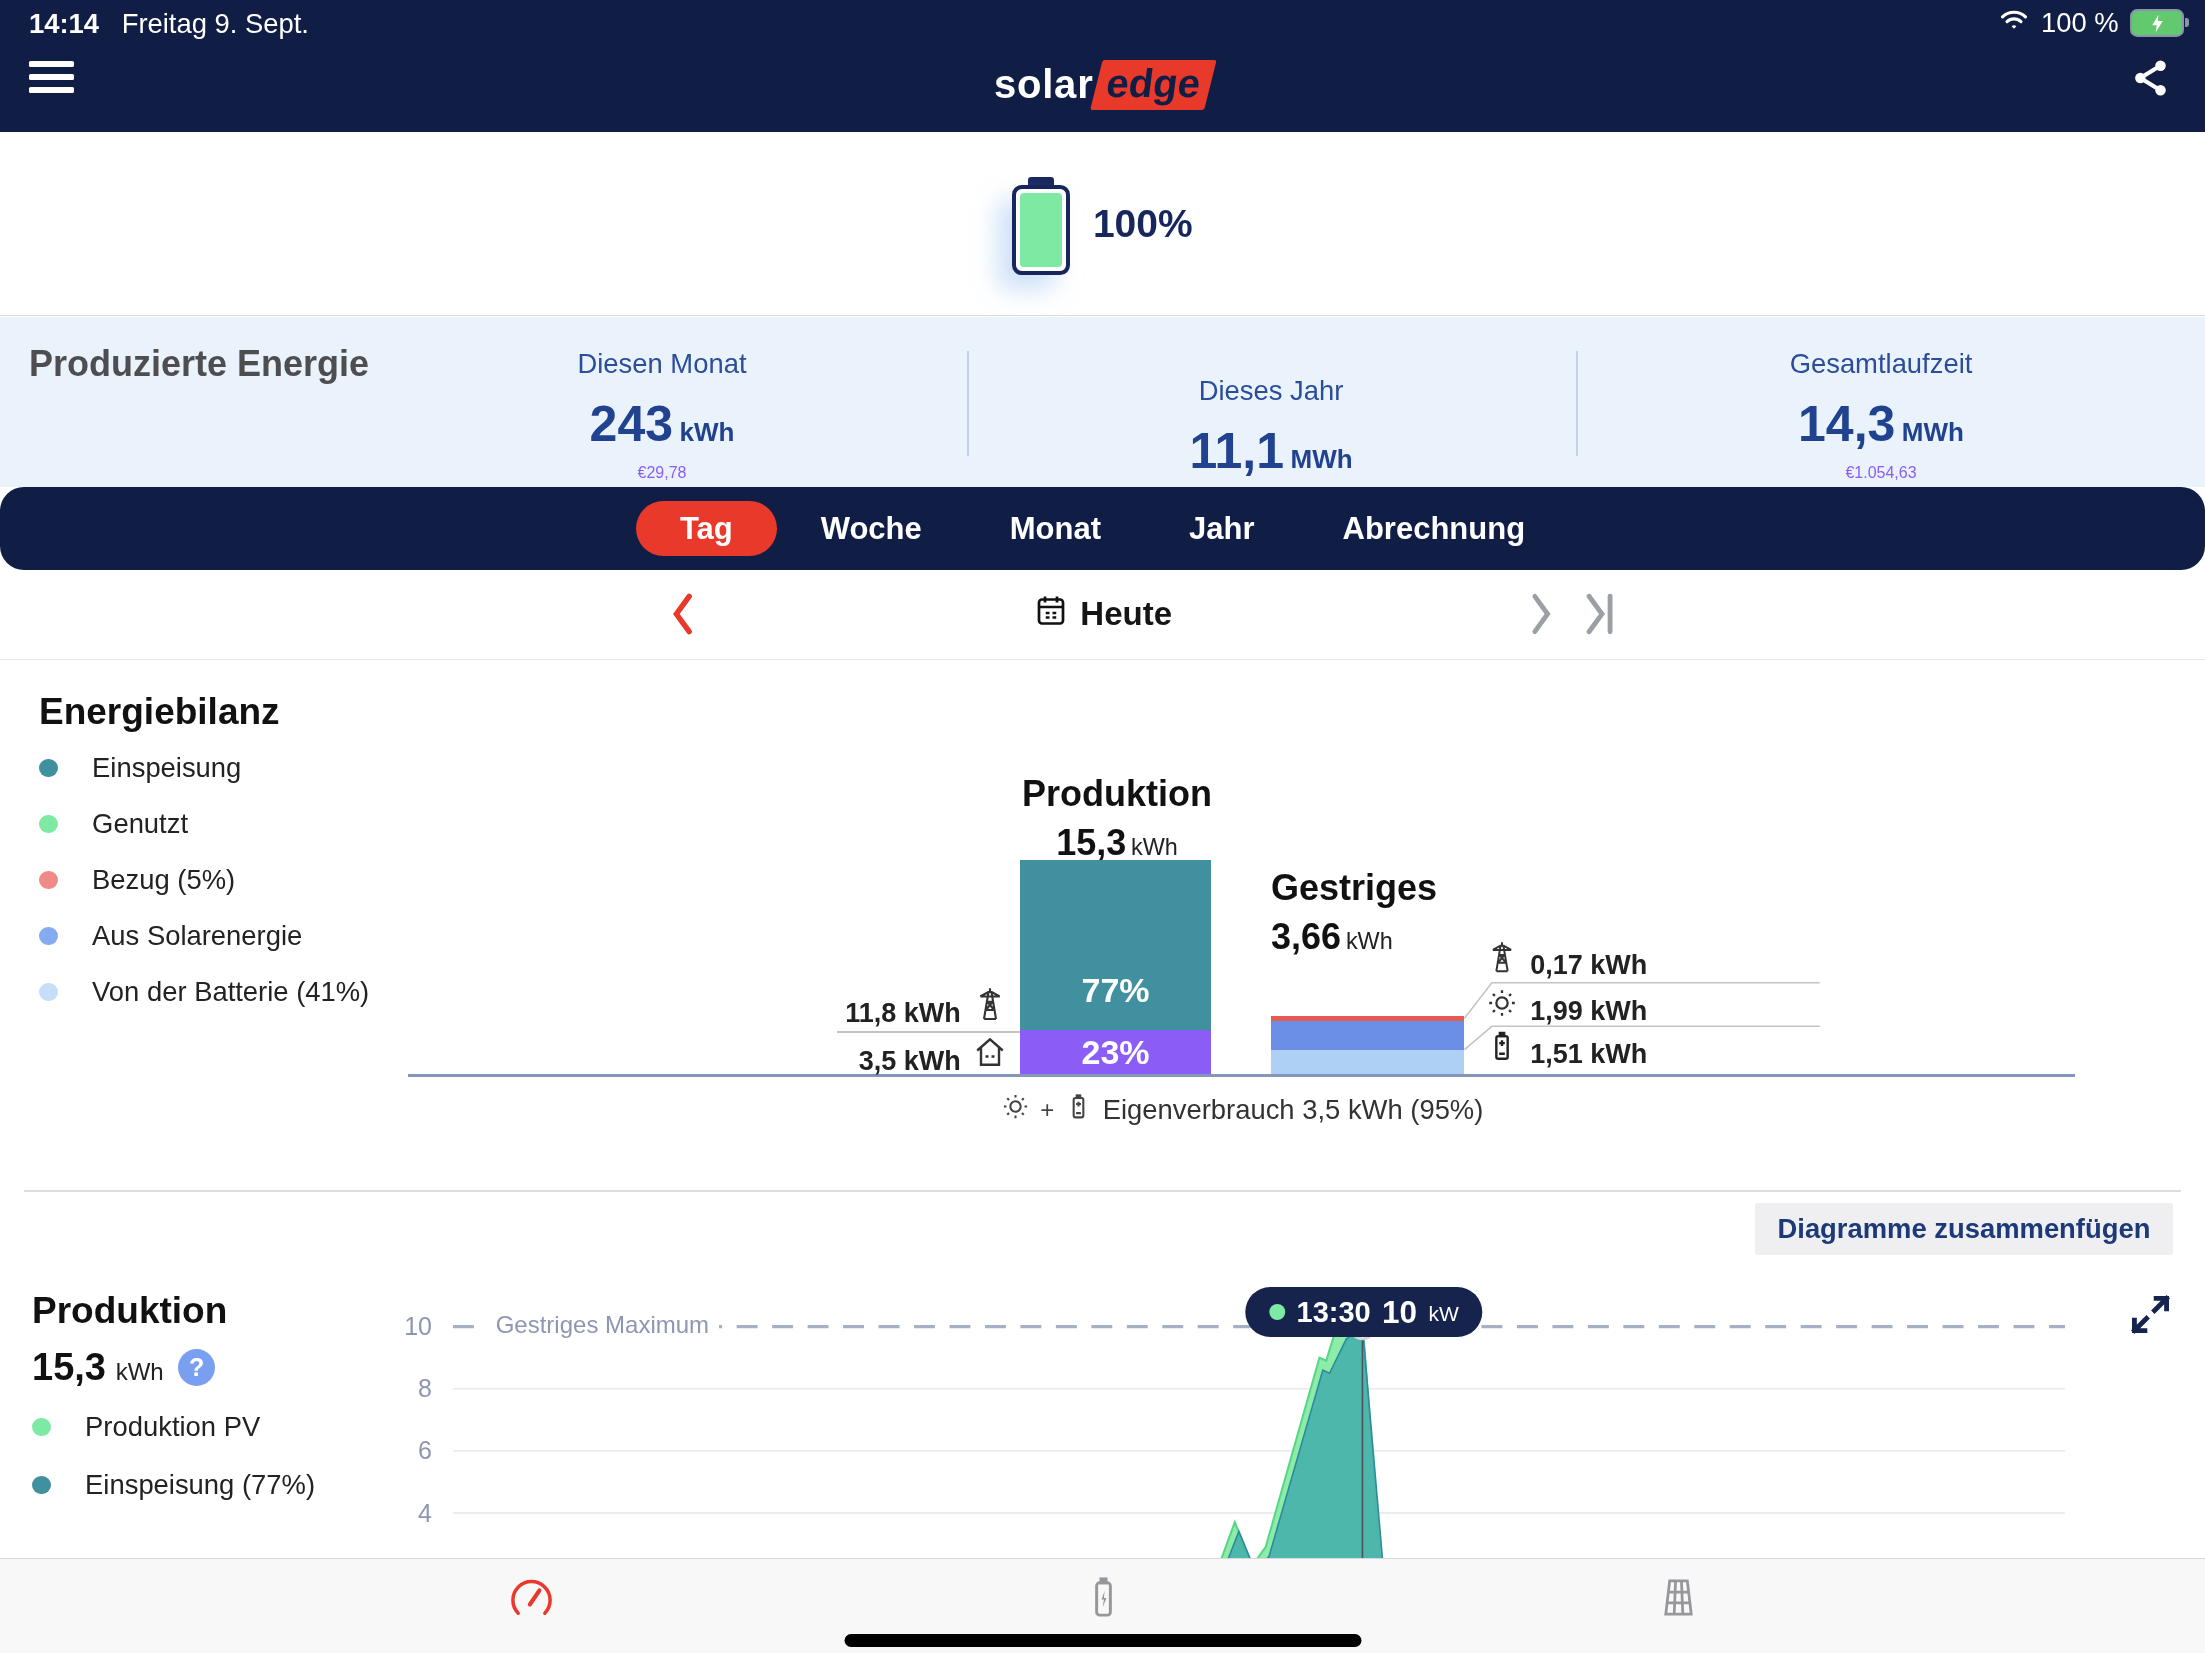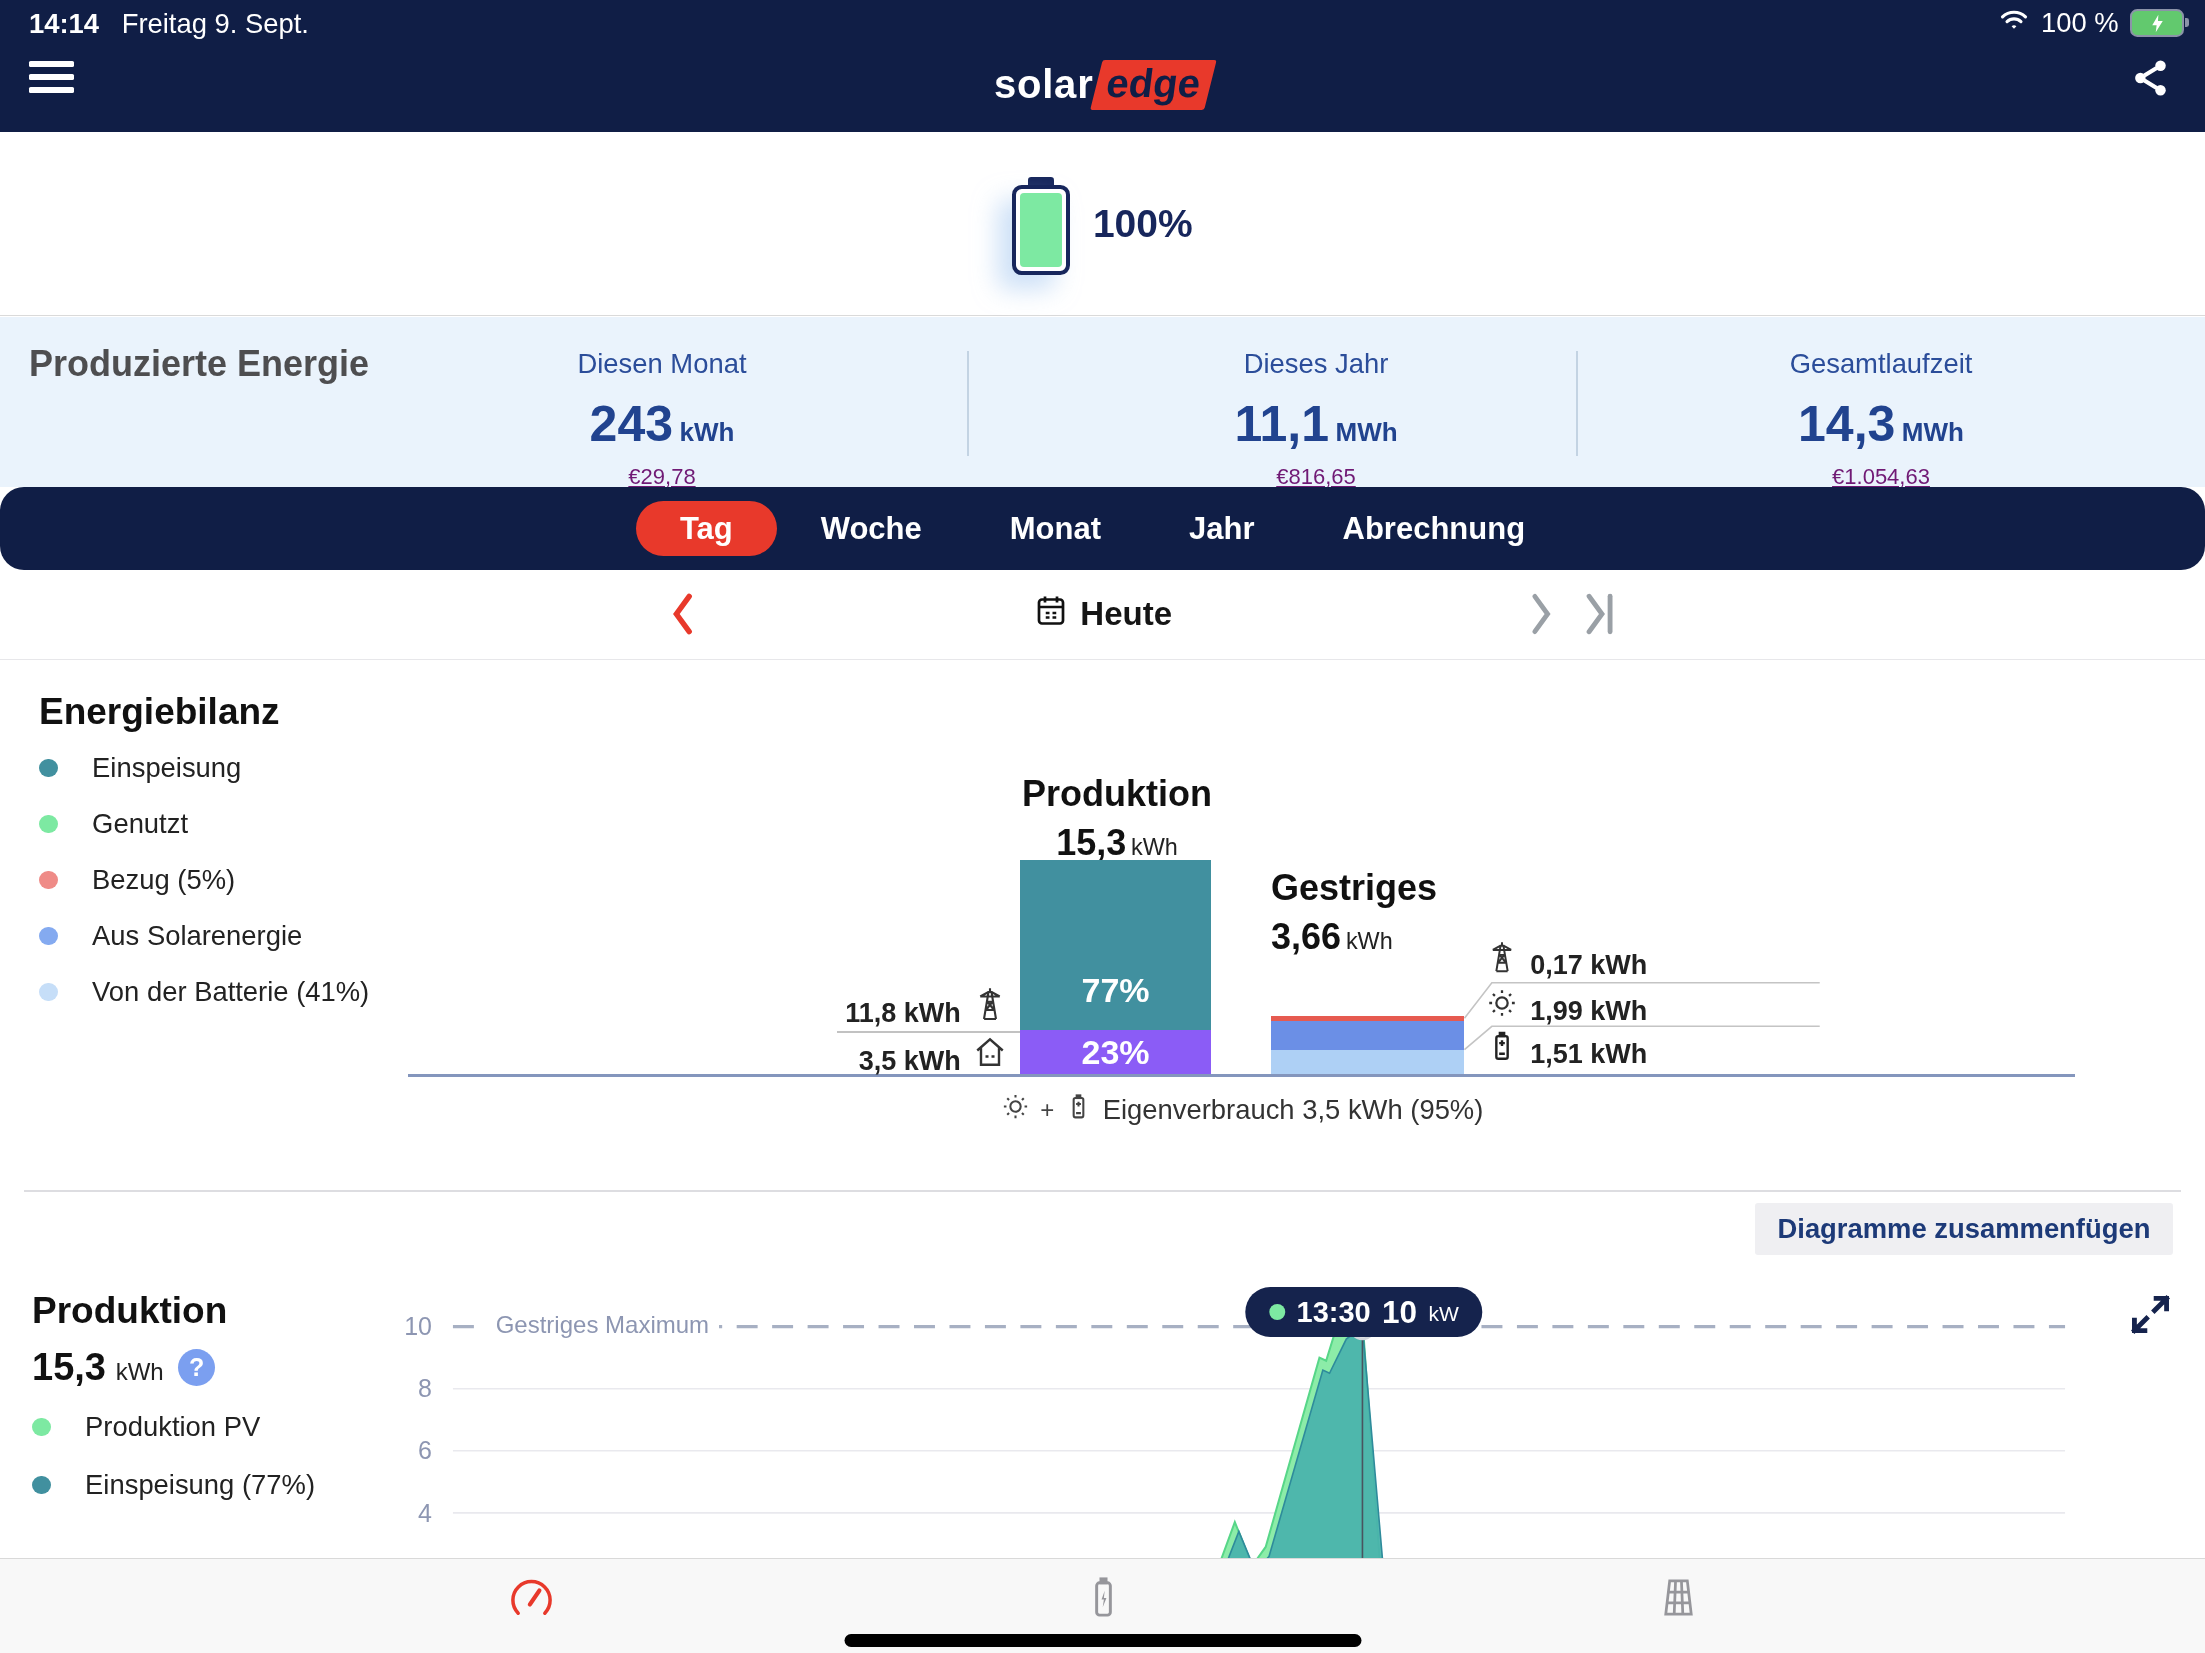--- a/index.html
+++ b/index.html
@@ -38,21 +38,21 @@
   .big-batt .fill{width:100%;height:100%;background:#7de9a2;border-radius:4px;}
   .batt-soc{font-size:39px;font-weight:600;color:#17265c;margin-left:22.6px;}
 
   
   .produced{position:absolute;top:317px;left:0;right:0;height:170px;background:#eaf3fc;}
   .produced-title{position:absolute;left:29px;top:26px;font-size:36px;font-weight:700;color:#4e4e50;}
   .stat-col{position:absolute;top:0;width:500px;text-align:center;}
   .stat-label{font-size:27.4px;color:#2b4d9a;margin-top:31px;}
   .stat-value{font-size:50px;font-weight:700;color:#21438f;margin-top:14.5px;}
   .stat-unit{font-size:26px;font-weight:600;color:#21438f;margin-left:6.5px;}
-  .stat-cost{font-size:22px;color:#701a75;margin-top:11.3px;text-decoration:underline;}
+  .stat-cost{font-size:16px;color:#8b5cf6;margin-top:11.3px;}
   .stat-divider{position:absolute;top:34px;width:1.6px;height:105px;background:#c3d3e3;}
 
   
   .tabbar{position:absolute;top:487px;left:0;right:0;height:83px;background:#101e46;
           display:flex;align-items:center;justify-content:center;border-radius:24px;}
   .tab{color:#fff;font-size:31px;font-weight:600;padding:9.7px 44px;border-radius:32px;cursor:pointer;}
   .tab.active{background:#e8392b;}
 
   
   .datenav{position:absolute;top:570px;left:0;right:0;height:89px;background:#fff;
@@ -176,21 +176,21 @@
 
   <div class="produced">
     <div class="produced-title">Produzierte Energie</div>
 
     <div class="stat-col" style="left:412px;">
       <div class="stat-label">Diesen Monat</div>
       <div class="stat-value"><span>243</span><span class="stat-unit">kWh</span></div>
       <div class="stat-cost">€29,78</div>
     </div>
     <div class="stat-divider" style="left:967px;"></div>
-    <div class="stat-col" style="left:1066px;">
+    <div class="stat-col" style="left:1021px;margin-top:27px;">
       <div class="stat-label">Dieses Jahr</div>
       <div class="stat-value"><span>11,1</span><span class="stat-unit">MWh</span></div>
       <div class="stat-cost">€816,65</div>
     </div>
     <div class="stat-divider" style="left:1576px;"></div>
     <div class="stat-col" style="left:1631px;">
       <div class="stat-label">Gesamtlaufzeit</div>
       <div class="stat-value"><span>14,3</span><span class="stat-unit">MWh</span></div>
       <div class="stat-cost">€1.054,63</div>
     </div>

